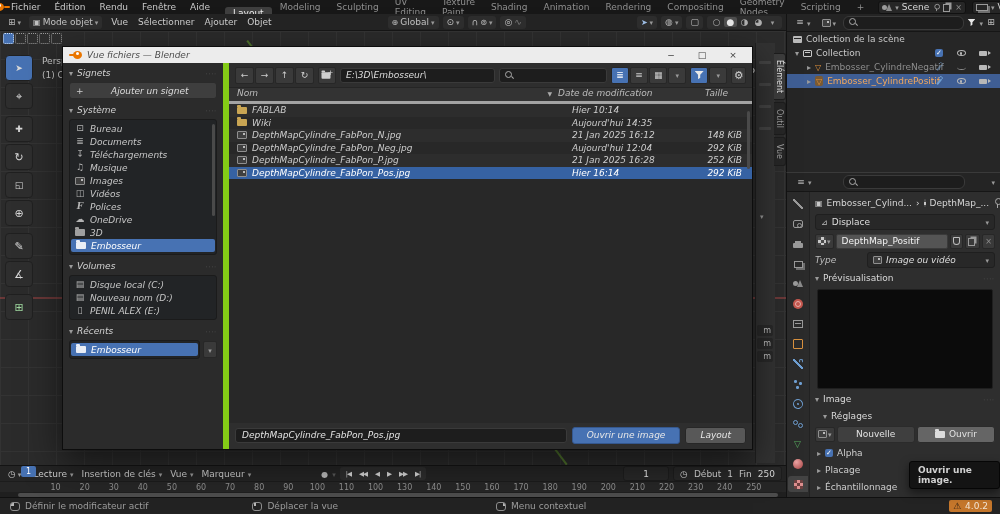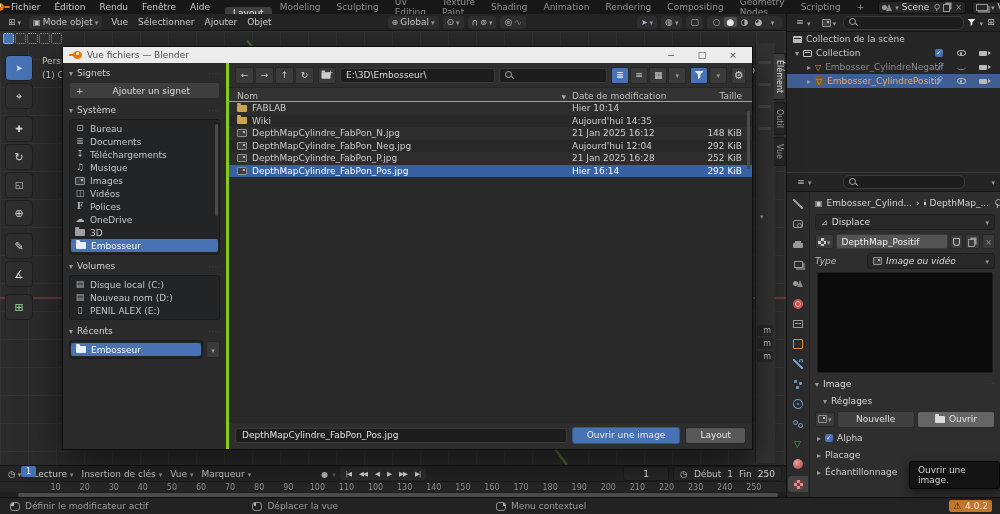--- a/index.html
+++ b/index.html
@@ -79,27 +79,27 @@
   #npanel{position:absolute;right:0;top:12px;width:31px;height:420px;}
   .np-body{position:absolute;left:0;top:0;width:19px;height:100%;background:#323232;border-left:1px solid #1f1f1f;}
   .np-stub{position:absolute;left:3px;width:12px;height:3px;background:#434343;border-radius:1px;}
   .np-chev{position:absolute;left:4px;top:168px;}
   .np-units{position:absolute;left:1px;top:282px;display:flex;flex-direction:column;gap:2px;}
   .np-units .u{width:16px;height:11px;background:#282828;border-radius:2px;color:#bdbdbd;text-align:right;padding-right:2px;box-sizing:border-box;font-size:8px;line-height:11px;}
   .np-tabs{position:absolute;left:19px;top:10px;display:flex;flex-direction:column;gap:2px;}
   .np-tab{writing-mode:vertical-rl;background:#262626;color:#9e9e9e;font-size:8px;padding:6px 1px;border-radius:0 3px 3px 0;border:1px solid #1d1d1d;border-left:none;}
   .np-tab.active{background:#3c3c3c;color:#e2e2e2;}
   
-  #dialog{position:absolute;left:62px;top:46px;width:691px;height:404px;z-index:10;background:#2b2b2b;border:1px solid #0d0d0d;box-shadow:0 12px 34px rgba(0,0,0,.55);display:flex;flex-direction:column;box-sizing:border-box;}
+  #dialog{position:absolute;left:62px;top:46px;width:691px;height:404px;z-index:10;background:#2b2b2b;border:1px solid #0d0d0d;box-shadow:0 12px 34px rgba(0,0,0,.55);display:flex;flex-direction:column;box-sizing:border-box;font-style:italic;}
   #dlg-titlebar{height:16px;background:#ececec;display:flex;align-items:center;gap:5px;padding:0 6px;color:#4c4c4c;}
   #dlg-titlebar .blogo i{background:#ea7600;}
   .wctl{width:26px;text-align:center;color:#3d3d3d;font-size:9px;}
   #dlg-body{flex:1;display:flex;min-height:0;}
   
-  #dlg-side{width:166px;background:#2b2b2b;border-right:3px solid #84cc16;padding:5px 6px;box-sizing:border-box;overflow:hidden;}
+  #dlg-side{width:166px;background:#2b2b2b;border-right:6px solid #84cc16;padding:5px 6px;box-sizing:border-box;overflow:hidden;}
   .sec-h{display:flex;align-items:center;gap:4px;color:#d2d2d2;margin:6px 0 4px;}
   .sec-h:first-child{margin-top:0;}
   .grip{margin-left:auto;color:#5d5d5d;font-size:6px;letter-spacing:1px;}
   .add-bm{display:flex;align-items:center;gap:6px;background:#3e3e3e;border:1px solid #2a2a2a;border-radius:3px;height:15px;padding:0 6px;color:#dcdcdc;justify-content:flex-start;}
   .add-bm .plus{color:#cfcfcf;}
   .add-bm .t{flex:1;text-align:center;}
   .sb-box{background:#222426;border:1px solid #1b1b1b;border-radius:3px;padding:2px 0;position:relative;}
   .sb-item{display:flex;align-items:center;gap:5px;height:13px;padding:0 5px;color:#c7c7c7;}
   .sb-item.sel{background:#4772b3;color:#fff;border-radius:2px;margin:0 1px;}
   .sb-scroll{position:absolute;right:1px;top:4px;width:3px;height:92px;background:#4a4a4a;border-radius:2px;}
@@ -139,21 +139,21 @@
   .i-search::after{content:"";position:absolute;left:6px;top:6px;width:3px;height:1.2px;background:#a9a9a9;transform:rotate(45deg);}
   .viewgrp{display:flex;gap:1px;align-items:center;}
   .vb{width:16px;height:15px;background:#3a3a3a;border:1px solid #272727;display:flex;align-items:center;justify-content:center;color:#c9c9c9;border-radius:2px;}
   .vb.active{background:#4772b3;color:#fff;}
   .i-vlist::before{content:"≣";}
   .i-dlist::before{content:"≡";}
   .i-thumbs::before{content:"▦";}
   .i-funnel{width:9px;height:9px;background:#e8e8e8;clip-path:polygon(0 5%,100% 5%,62% 48%,62% 80%,38% 96%,38% 48%);}
   .i-gear::before{content:"⚙";font-size:11px;color:#d0d0d0;}
   
-  #col-hdr{height:13px;display:flex;align-items:flex-end;background:#333333;border-top:1px solid #252525;border-bottom:1px solid #a3a3a3;color:#bdbdbd;padding-right:10px;}
+  #col-hdr{height:13px;display:flex;align-items:flex-start;background:#333333;border-top:1px solid #252525;border-bottom:3px solid #a3a3a3;color:#bdbdbd;padding-right:24px;}
   .c-name{flex:1;display:flex;align-items:center;padding-left:8px;gap:4px;}
   .c-sort{margin-left:auto;margin-right:6px;}
   .i-sort::before{content:"▼";font-size:6px;color:#ababab;}
   .c-date{width:118px;}
   .c-size{width:52px;text-align:right;}
   #file-list{flex:1;position:relative;background:#282828;overflow:hidden;}
   .file-row{display:flex;align-items:center;height:12.5px;color:#cdcdcd;padding-right:10px;}
   .file-row:nth-child(odd){background:rgba(255,255,255,.025);}
   .file-row.sel{background:#3662a3;color:#fff;}
   .file-row .c-name{gap:5px;}
@@ -245,21 +245,21 @@
   .typerow .tl{width:48px;color:#bdbdbd;}
   .typerow .drop{flex:1;}
   .sech{display:flex;align-items:center;gap:4px;color:#dadada;height:13px;}
   .preview{height:99px;background:#0b0b0b;border:1px solid #1f1f1f;border-radius:2px;margin:0 2px;}
   .btnrow{display:flex;gap:2px;align-items:center;height:16px;}
   .pbtn{flex:1;display:flex;align-items:center;justify-content:center;gap:4px;background:#3f3f3f;border:1px solid #2b2b2b;border-radius:3px;height:15px;color:#e2e2e2;}
   .pbtn.hover{background:#656565;}
   .pbtn .ic-folder{background:#dcdcdc;}
   .subrow{display:flex;align-items:center;gap:4px;height:13px;color:#cfcfcf;padding-left:2px;}
   
-  #tooltip{position:absolute;left:909px;top:461px;z-index:30;background:#141414;border:1px solid #060606;border-radius:3px;padding:3px 8px;color:#d2d2d2;box-shadow:0 4px 10px rgba(0,0,0,.5);}
+  #tooltip{position:absolute;left:909px;top:461px;z-index:30;background:#141414;border:1px solid #060606;border-radius:3px;padding:3px 8px;color:#d2d2d2;box-shadow:0 4px 10px rgba(0,0,0,.5);font-weight:bold;}
   
   #timeline{position:absolute;left:0;top:465px;width:786px;height:32px;background:#242424;border-top:1px solid #141414;box-sizing:border-box;}
   #tl-header{height:15px;display:flex;align-items:center;gap:4px;padding:0 4px;}
   .i-clock::before{content:"◷";font-size:9px;}
   .tl-menu{padding:0 4px;color:#cdcdcd;display:flex;gap:3px;align-items:center;}
   .i-record::before{content:"●";color:#b9b9b9;font-size:8px;}
   .media{display:flex;align-items:center;background:#2e2e2e;border-radius:3px;height:13px;padding:0 2px;}
   .media span{padding:0 4px;color:#d8d8d8;font-size:6.5px;letter-spacing:-1px;white-space:nowrap;}
   .framefield{width:44px;background:#282828;border:1px solid #1d1d1d;border-radius:3px;height:13px;display:flex;align-items:center;justify-content:center;color:#e8e8e8;}
   .rangegrp{display:flex;align-items:center;background:#282828;border:1px solid #1d1d1d;border-radius:3px;height:13px;padding:0 6px;gap:6px;color:#d8d8d8;}
@@ -821,20 +821,25 @@
             </span>
         </div>
         <div class="typerow">
           <span class="tl">Type</span>
           <span class="drop">
             <span class="ic-image"></span>
             <span>Image ou vidéo</span>
             <span class="grow"></span>
               <span class="chev"></span>
           </span>
+        </div>
+        <div class="sech">
+          <span class="caret-d"></span>
+          <span>Prévisualisation</span>
+          <span class="grip">····</span>
         </div>
         <div class="preview"></div>
         <div class="sech">
           <span class="caret-d"></span>
           <span>Image</span>
           <span class="grip">····</span>
         </div>
         <div class="sech" style="padding-left:8px">
           <span class="caret-d"></span>
           <span>Réglages</span>

